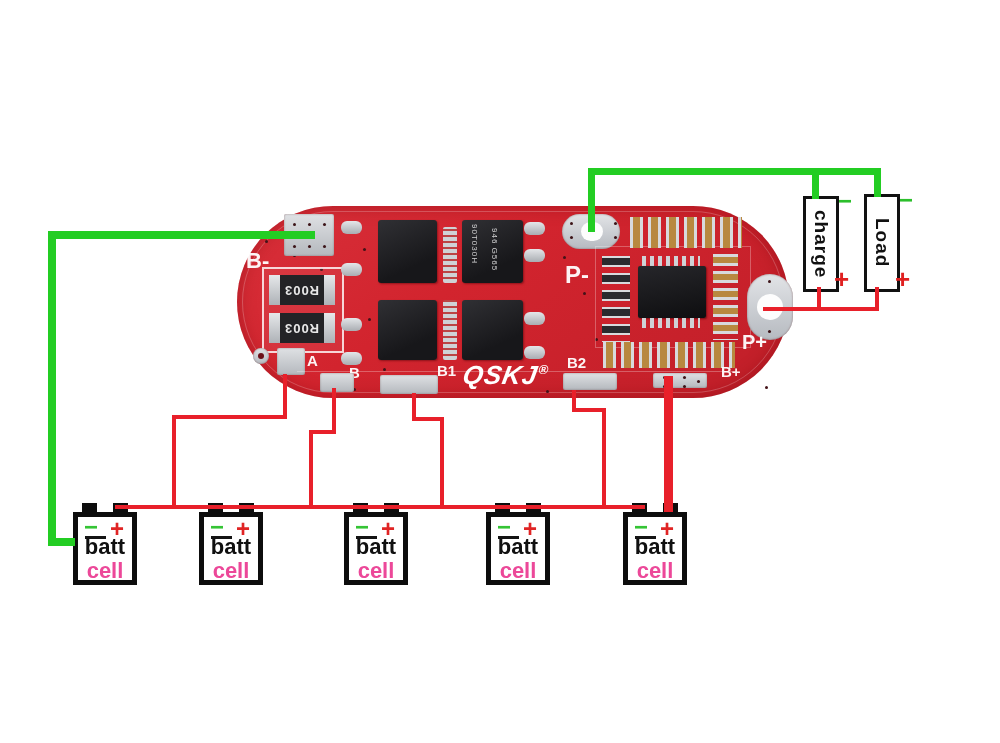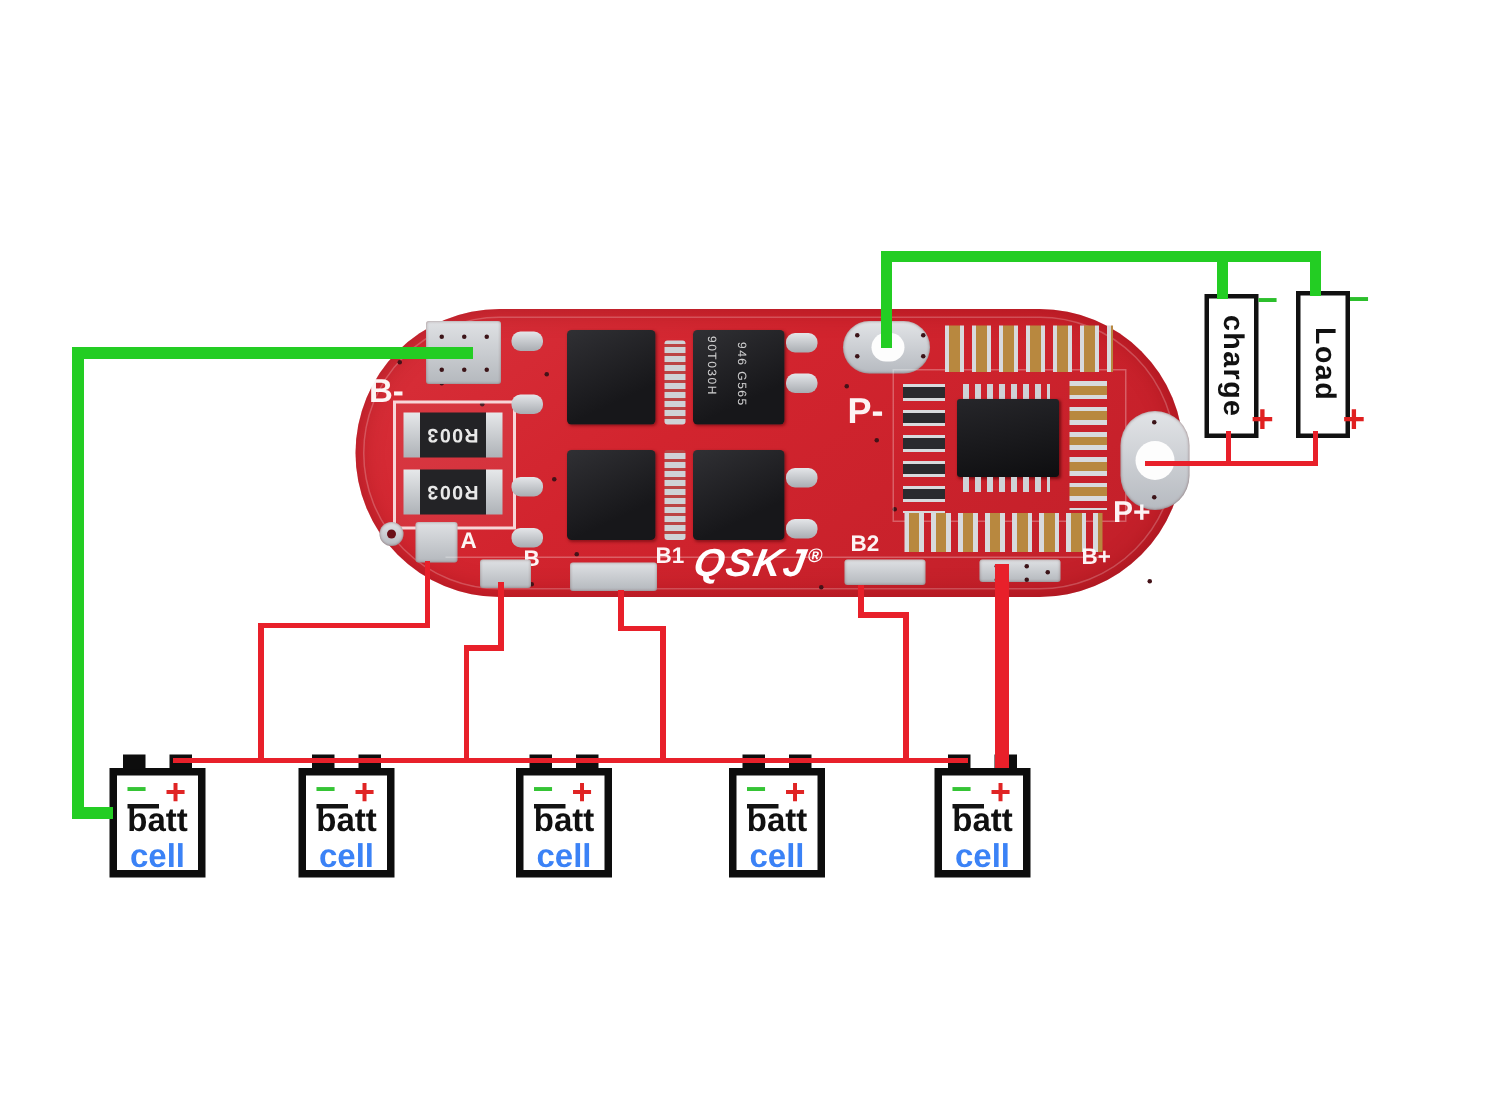--- a/index.html
+++ b/index.html
@@ -67,21 +67,21 @@
 .cell{position:absolute;width:64px;height:73px;background:#fff;border:5px solid #0d0d0d;
   box-sizing:border-box;top:512px;}
 .cell .tab{position:absolute;width:15px;height:10px;background:#0d0d0d;top:-14px;}
 .cell .tab.l{left:4px;} .cell .tab.r{left:35px;}
 .cell .minus{position:absolute;left:6px;top:-4px;color:#35c435;font-size:24px;font-weight:bold;}
 .cell .bar{position:absolute;left:7px;top:19px;width:21px;height:3px;background:#141414;}
 .cell .plus{position:absolute;left:32px;top:-2px;color:#e02424;font-size:24px;font-weight:bold;}
 .cell .t1{position:absolute;left:0;right:0;top:17px;text-align:center;
   font-size:22px;font-weight:600;color:#101010;}
 .cell .t2{position:absolute;left:0;right:0;top:41px;text-align:center;
-  font-size:22px;font-weight:600;color:#3b82f6;}
+  font-size:22px;font-weight:600;color:#ec4899;}
 
 
 svg.wires{position:absolute;left:0;top:0;pointer-events:none;}
 .wg{stroke:var(--wire-green);fill:none;}
 .wr{stroke:var(--wire-red);fill:none;}
 </style>
 </head>
 <body>
 
 <div id="canvas">

